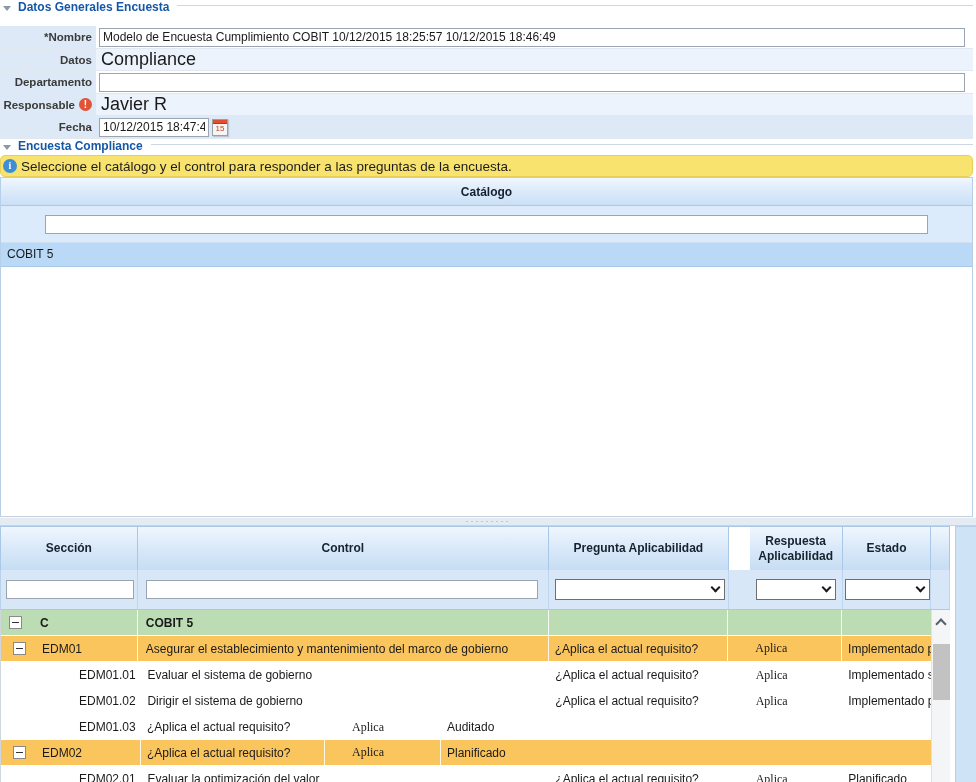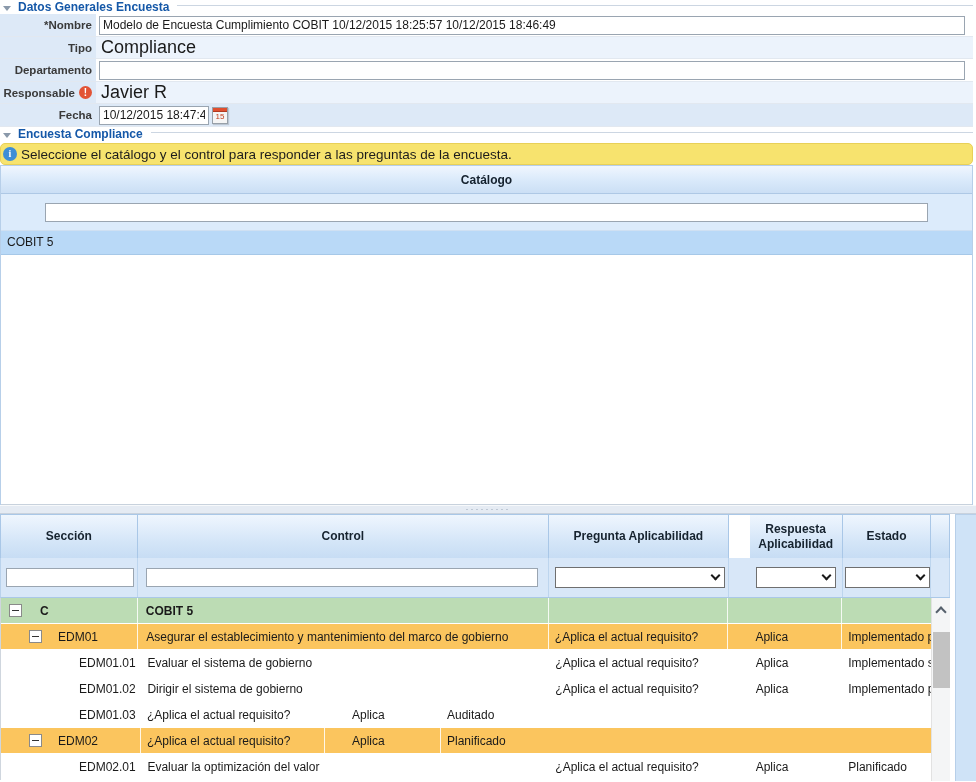--- a/index.html
+++ b/index.html
@@ -7,21 +7,21 @@
     font-family: "Liberation Sans", sans-serif; font-size: 12px; color:#1a1a1a; }
 
   
   .group-header { display:flex; align-items:center; height:14px; padding-left:1px; }
   .tri { width:0; height:0; border-left:4px solid transparent; border-right:4px solid transparent;
          border-top:5px solid #8a99aa; margin:2px 7px 0 2px; cursor:pointer; }
   .group-title { color:#1558a8; font-weight:bold; font-size:12px; white-space:nowrap; }
   .group-rule { flex:1; border-top:1px solid #ccd6e2; margin-left:8px; margin-right:3px; position:relative; top:-2px; }
 
   
-  .form { width:973px; }
+  .form { width:973px;margin-top:12px; }
   .frow { display:flex; align-items:center; border-bottom:1px solid #e2e8f0; }
   .frow.h23 { height:23px; } .frow.h22 { height:22px; }
   .flabel { width:96px; height:100%; background:#dde9f7; display:flex; align-items:center;
             justify-content:flex-end; padding-right:4px; font-weight:bold; color:#3a3a3a; font-size:11.5px; }
   .ffield { flex:1; height:100%; display:flex; align-items:center; padding-left:3px; }
   .ffield.white { background:#fff; } .ffield.blue { background:#ecf3fc; } .ffield.blue2 { background:#dde9f7; }
   input.txt { height:19px; border:1px solid #9aa5b1; font-family:"Liberation Sans",sans-serif;
               font-size:12px; padding:0 3px; background:#fff; color:#1a1a1a; }
   .wide { width:calc(100% - 8px); }
   .val { font-size:18px; padding-left:2px; }
@@ -75,31 +75,31 @@
           transform:rotate(45deg); margin-bottom:4px; }
 
   .grows { width:931px; border-left:1px solid #cfd6de; }
   .grow { display:flex; height:26px; align-items:stretch; }
   .grow .cell { display:flex; align-items:center; overflow:hidden; white-space:nowrap;
                 border-right:1px solid rgba(255,255,255,0.85); }
   .grow .cell:last-child { border-right:none; }
   .cell.sec {} .cell.ctl { padding-left:8px; } .cell.pre { padding-left:6px; }
   .cell.res { padding-left:6px; } .cell.est { padding-left:6px; }
   .grow .c-sec { width:140px; } .grow .c-ctl { width:421px; } .grow .c-pre { width:184px; }
-  .grow .c-res { width:95px; } .grow .c-est { width:91px; }
+  .grow .c-res { width:95px;font-family:Liberation Serif, serif; } .grow .c-est { width:91px; }
 
   .row-green { background:#bcdcb4; border-bottom:1px solid #fff; font-weight:bold; }
   .row-orange { background:#fbc55e; border-bottom:1px solid #fff; }
   .row-white { background:#fff; }
 
   .minus-ico { width:13px; height:13px; border:1px solid #8a8a8a; background:#fff; position:relative;
                cursor:pointer; flex:none; }
   .minus-ico::after { content:""; position:absolute; left:2px; right:2px; top:5px; height:1px; background:#333; }
   .lvl1 { padding-left:8px; } .lvl1 .sec-text { margin-left:18px; }
-  .lvl2 { padding-left:28px; } .lvl2 .sec-text { margin-left:16px; }
+  .lvl2 { padding-left:12px; } .lvl2 .sec-text { margin-left:16px; }
   .lvl3 { padding-left:78px; }
 
   
   .vscroll { position:absolute; left:931px; top:84px; width:19px; height:183px; background:#f4f5f6;
              border-left:1px solid #e2e2e2; }
   .vs-up { height:22px; display:flex; align-items:flex-end; justify-content:center; cursor:pointer; }
   .vs-up .chev-up { width:8px; height:8px; border-left:2px solid #55606c; border-top:2px solid #55606c;
                     transform:rotate(45deg); margin-bottom:4px; }
   .vs-thumb { position:absolute; top:34px; left:1px; width:17px; height:56px; background:#c2c2c2; cursor:grab; }
 
@@ -116,21 +116,21 @@
 </div>
 
 <div class="form">
   <div class="frow h23">
     <div class="flabel">*Nombre</div>
     <div class="ffield white">
       <input class="txt wide" value="Modelo de Encuesta Cumplimiento COBIT 10/12/2015 18:25:57 10/12/2015 18:46:49" style="">
     </div>
   </div>
   <div class="frow h22">
-    <div class="flabel">Tipo</div>
+    <div class="flabel">Datos</div>
     <div class="ffield blue">
       <span class="val">Compliance</span>
     </div>
   </div>
   <div class="frow h23">
     <div class="flabel">Departamento</div>
     <div class="ffield white">
       <input class="txt wide" value="" style="">
     </div>
   </div>

